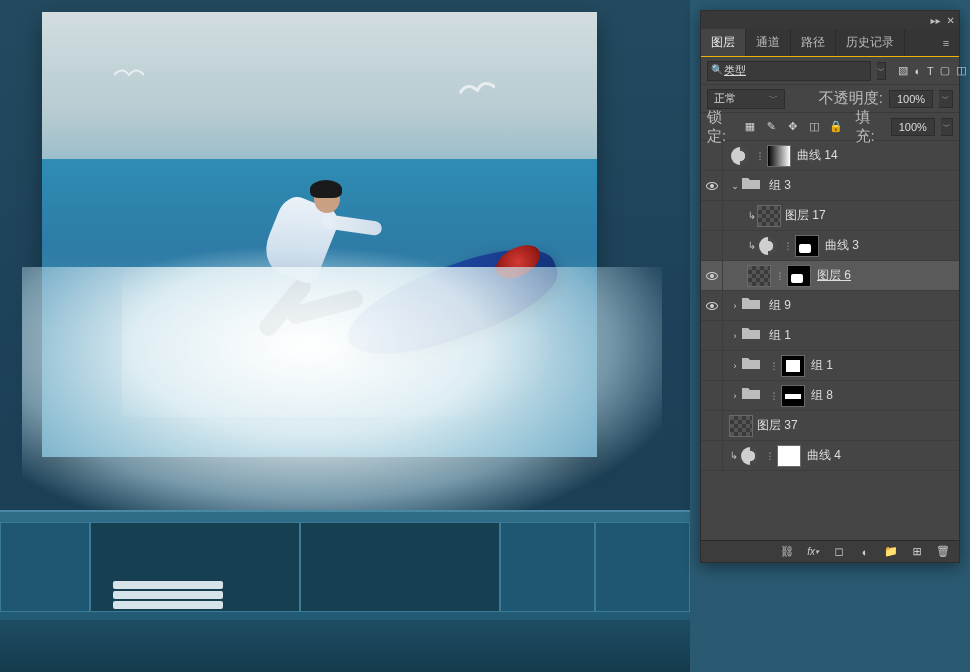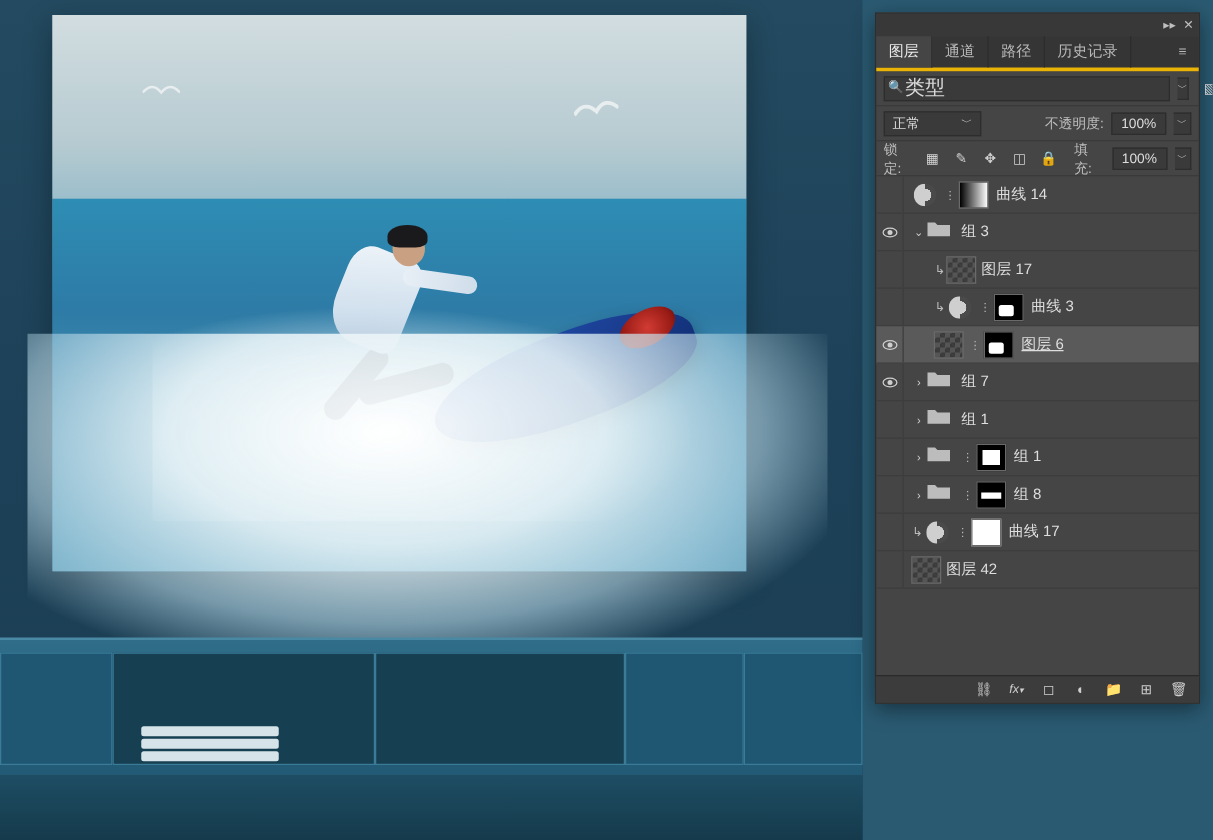--- a/index.html
+++ b/index.html
@@ -103,38 +103,38 @@
     position: absolute; right: 10px; top: 10px; width: 260px; height: 553px;
     background:#454545; color:#d9d9d9; font-size:11px;
     box-shadow:0 4px 16px rgba(0,0,0,.45); border:1px solid #2d2d2d;
   }
   .panel-header{
     height:18px; background:#383838; display:flex; align-items:center;
     justify-content:flex-end; padding:0 4px; gap:6px;
   }
   .panel-header .winbtn{ font-size:10px; color:#bfbfbf; cursor:pointer; }
   .tabs{ height:28px; background:#353535; display:flex; align-items:stretch;
-         border-bottom:3px solid #eab308; }
+         border-bottom:1px solid #eab308; }
   .tab{ padding:0 10px; display:flex; align-items:center; color:#b9b9b9;
         font-size:12px; border-right:1px solid #2c2c2c; cursor:pointer; }
   .tab.active{ background:#454545; color:#eaeaea; }
   .tabs .menu{ margin-left:auto; width:26px; display:flex; align-items:center;
                justify-content:center; color:#b9b9b9; cursor:pointer;}
   .row{ height:28px; display:flex; align-items:center; padding:0 6px; gap:6px;
         border-bottom:1px solid #3a3a3a;}
   .row input.search{
       flex:0 0 60px; height:20px; background:#3a3a3a; border:1px solid #2d2d2d;
-      color:#d9d9d9; font-size:16px; padding:0 4px 0 16px; }
+      color:#d9d9d9; font-size:11px; padding:0 4px 0 16px;text-decoration:underline; }
   .iconbtn{ width:18px; height:18px; display:flex; align-items:center;
             justify-content:center; color:#cfcfcf; cursor:pointer; border-radius:2px;}
   .select{ height:20px; background:#3a3a3a; border:1px solid #2d2d2d;
            display:flex; align-items:center; padding:0 6px; font-size:11px;
            color:#d9d9d9; cursor:pointer; }
   .select .chev{ margin-left:auto; font-size:9px; color:#b9b9b9;}
-  .opacity-row label, .lock-row label{ color:#bfbfbf; font-size:11px; }
+  .opacity-row label, .lock-row label{ color:#bfbfbf; font-size:15px; }
   .numfield{ width:44px; height:18px; background:#3a3a3a; border:1px solid #2d2d2d;
              color:#ddd; font-size:11px; text-align:center; }
   .chev-sm{ width:14px; height:18px; display:flex; align-items:center;
             justify-content:center; background:#3a3a3a; border:1px solid #2d2d2d;
             border-left:none; font-size:8px; color:#bbb; cursor:pointer;}
 
   .layers{ position:absolute; top:130px; left:0; right:0; bottom:22px; overflow:hidden; }
   .layer{
      height:30px; display:flex; align-items:center; border-bottom:1px solid #3d3d3d;
   }
@@ -351,21 +351,21 @@
       </div>
       <div class="layer">
         <div class="vis-col">
           <span class="eye"></span>
         </div>
         <span class="indent" style="width: 6px;"></span>
         <span class="twisty">›</span>
         <span class="thumb folder"><svg viewBox="0 0 20 16">
             <path d="M1 3h6l2 2h10v9H1z" fill="#bcbcbc"></path>
           </svg></span>
-        <span class="lname">组 7</span>
+        <span class="lname">组 9</span>
       </div>
       <div class="layer">
         <div class="vis-col"></div>
         <span class="indent" style="width: 6px;"></span>
         <span class="twisty">›</span>
         <span class="thumb folder"><svg viewBox="0 0 20 16">
             <path d="M1 3h6l2 2h10v9H1z" fill="#bcbcbc"></path>
           </svg></span>
         <span class="lname">组 1</span>
       </div>
@@ -387,31 +387,31 @@
         <span class="thumb folder"><svg viewBox="0 0 20 16">
             <path d="M1 3h6l2 2h10v9H1z" fill="#bcbcbc"></path>
           </svg></span>
         <span class="link">⋮</span>
         <span class="mask shape2"></span>
         <span class="lname">组 8</span>
       </div>
       <div class="layer">
         <div class="vis-col"></div>
         <span class="indent" style="width: 6px;"></span>
+        <span class="thumb checker"></span>
+        <span class="lname">图层 37</span>
+      </div>
+      <div class="layer">
+        <div class="vis-col"></div>
+        <span class="indent" style="width: 6px;"></span>
         <span class="clip">↳</span>
         <span class="thumb adjust"></span>
         <span class="link">⋮</span>
         <span class="mask " style="background: rgb(255, 255, 255);"></span>
-        <span class="lname">曲线 17</span>
-      </div>
-      <div class="layer">
-        <div class="vis-col"></div>
-        <span class="indent" style="width: 6px;"></span>
-        <span class="thumb checker"></span>
-        <span class="lname">图层 42</span>
+        <span class="lname">曲线 4</span>
       </div>
     </div>
 
   <div class="panel-footer">
     <span class="iconbtn">⛓</span>
     <span class="iconbtn" style="font-style:italic;font-size:10px;">fx<span style="font-size:7px;">▾</span></span>
     <span class="iconbtn">◻</span>
     <span class="iconbtn">◐</span>
     <span class="iconbtn">📁</span>
     <span class="iconbtn">⊞</span>

